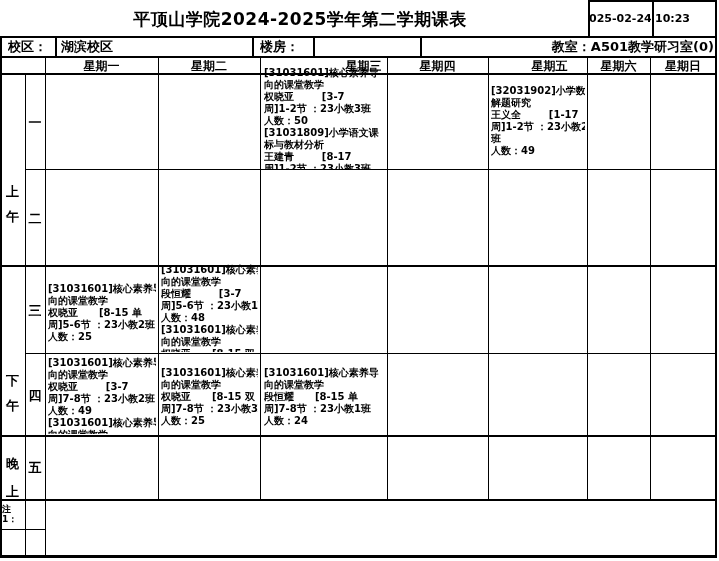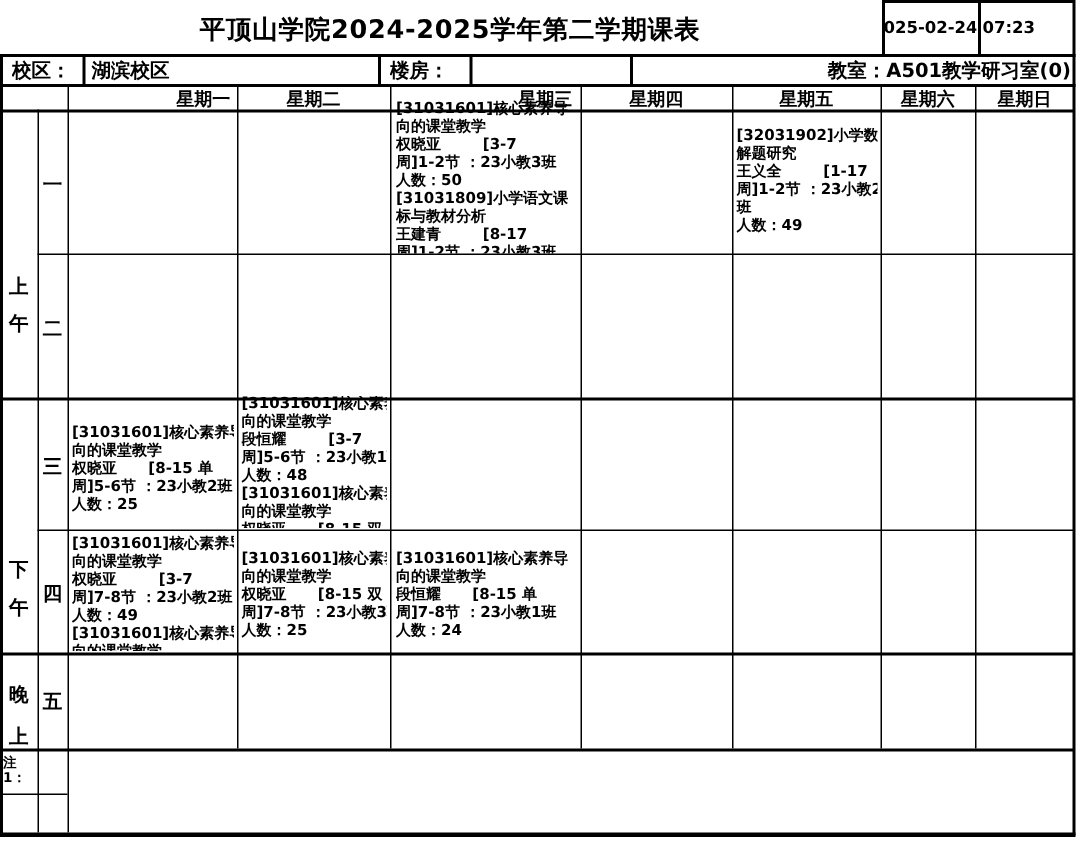--- a/index.html
+++ b/index.html
@@ -22,25 +22,25 @@
   .time{left:655px;width:60px;}
   .inforow{position:absolute;top:37px;height:19px;display:flex;align-items:center;
     font-size:13px;z-index:2;white-space:nowrap;overflow:hidden;}
   .lab-campus{left:8px;width:46px;}
   .val-campus{left:61px;width:188px;}
   .lab-building{left:260px;width:52px;}
   .val-building{left:318px;width:100px;}
   .lab-room{left:420px;width:294px;justify-content:flex-end;text-align:right;}
   .dayhead{position:absolute;top:58px;height:15px;font-size:12px;text-align:center;
     z-index:2;overflow:hidden;}
-  .d0{left:45px;width:113px;padding-left:34px;}
+  .d0{left:45px;width:113px;}
   .d1{left:158px;width:102px;}
   .d2{left:260px;width:127px;padding-left:40px;}
   .d3{left:387px;width:101px;}
-  .d4{left:488px;width:99px;}
+  .d4{left:500px;width:99px;}
   .d5{left:587px;width:63px;}
   .d6{left:650px;width:66px;}
   .section{position:absolute;left:4px;width:17px;font-size:13px;line-height:25px;
     word-break:break-all;text-align:center;z-index:2;}
   .sec-m{top:179px;}
   .sec-a{top:368px;}
   .sec-e{top:450px;line-height:28px;}
   .period{position:absolute;left:26px;width:18px;text-align:center;font-size:13px;z-index:2;}
   .p1{top:114px;}.p2{top:210px;}.p3{top:302px;}.p4{top:387px;}.p5{top:459px;}
   .note{position:absolute;left:2px;top:504px;width:14px;font-size:9px;line-height:10px;
@@ -57,21 +57,21 @@
   .c-tue4{left:161px;top:367px;width:97px;height:62px;}
   .c-wed4{left:264px;top:367px;width:121px;height:62px;}
 </style>
 </head>
 <body>
 
 <div id="page">
 
   <div class="title">平顶山学院2024-2025学年第二学期课表</div>
   <div class="stampbox date">025-02-24</div>
-  <div class="stampbox time">07:23</div>
+  <div class="stampbox time">10:23</div>
 
   <div class="inforow lab-campus">校区：</div>
   <div class="inforow val-campus">湖滨校区</div>
   <div class="inforow lab-building">楼房：</div>
   <div class="inforow lab-room">教室：A501教学研习室(0)</div>
 
   <div class="dayhead d0">星期一</div>
   <div class="dayhead d1">星期二</div>
   <div class="dayhead d2">星期三</div>
   <div class="dayhead d3">星期四</div>

